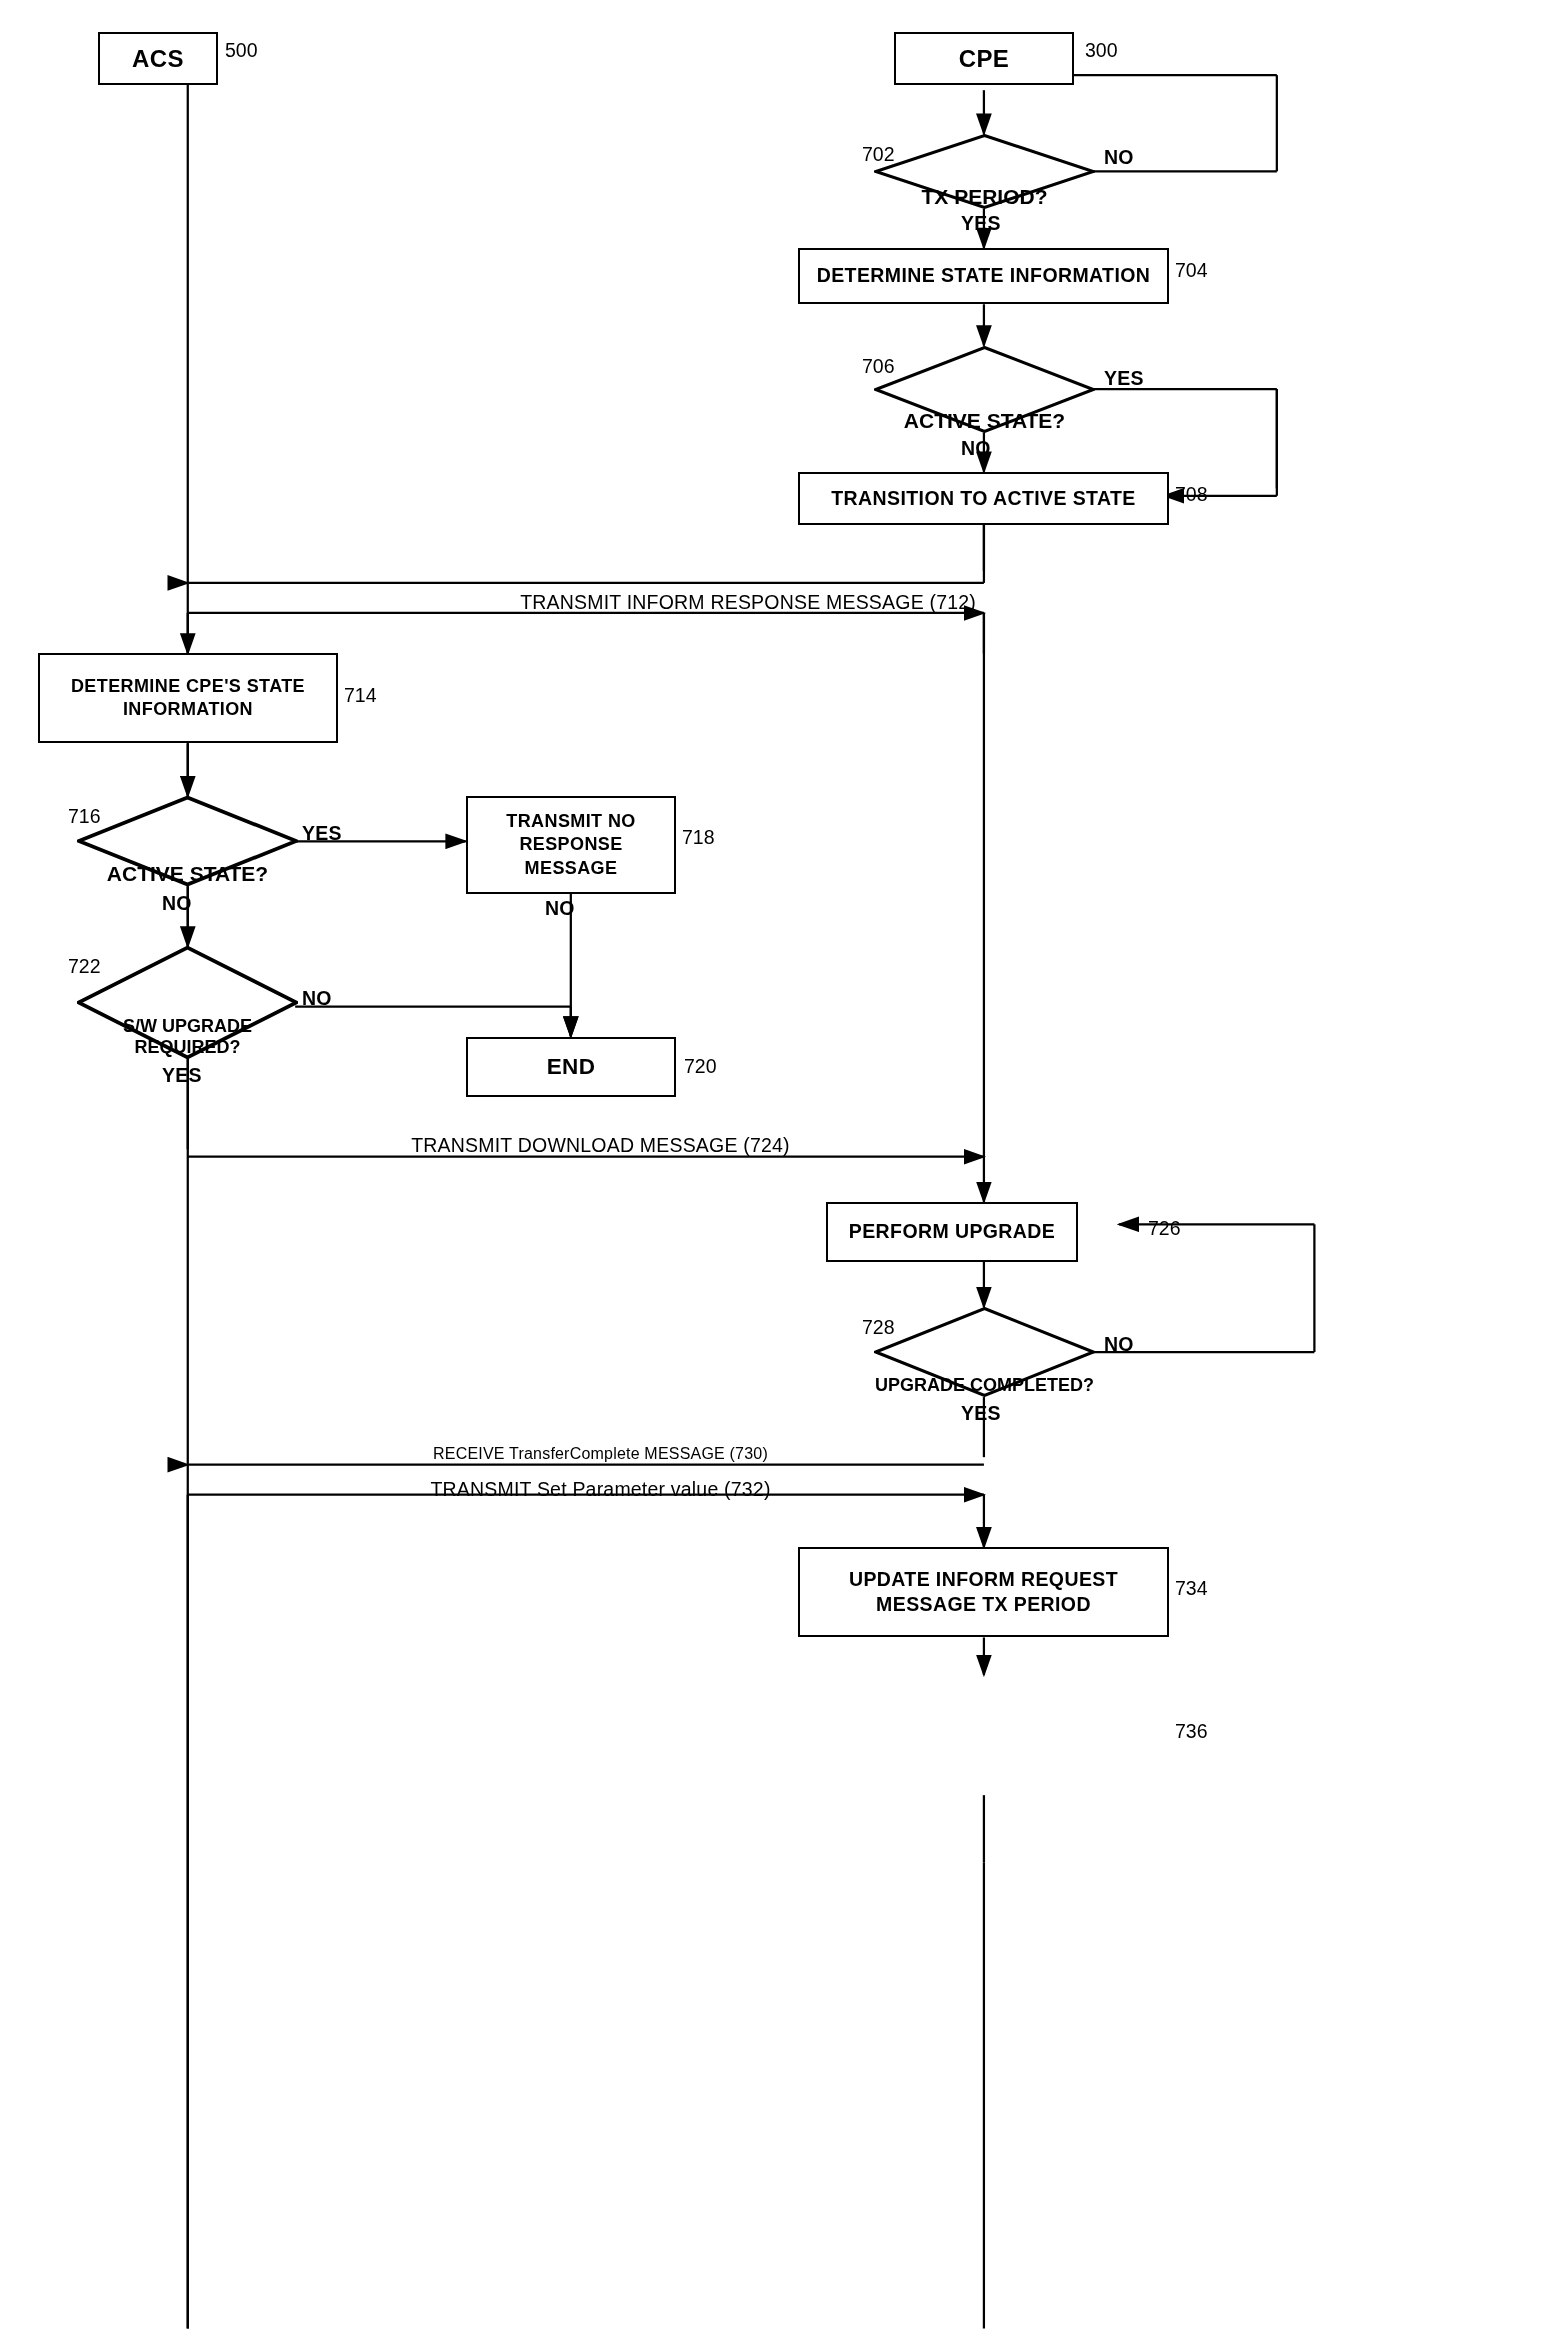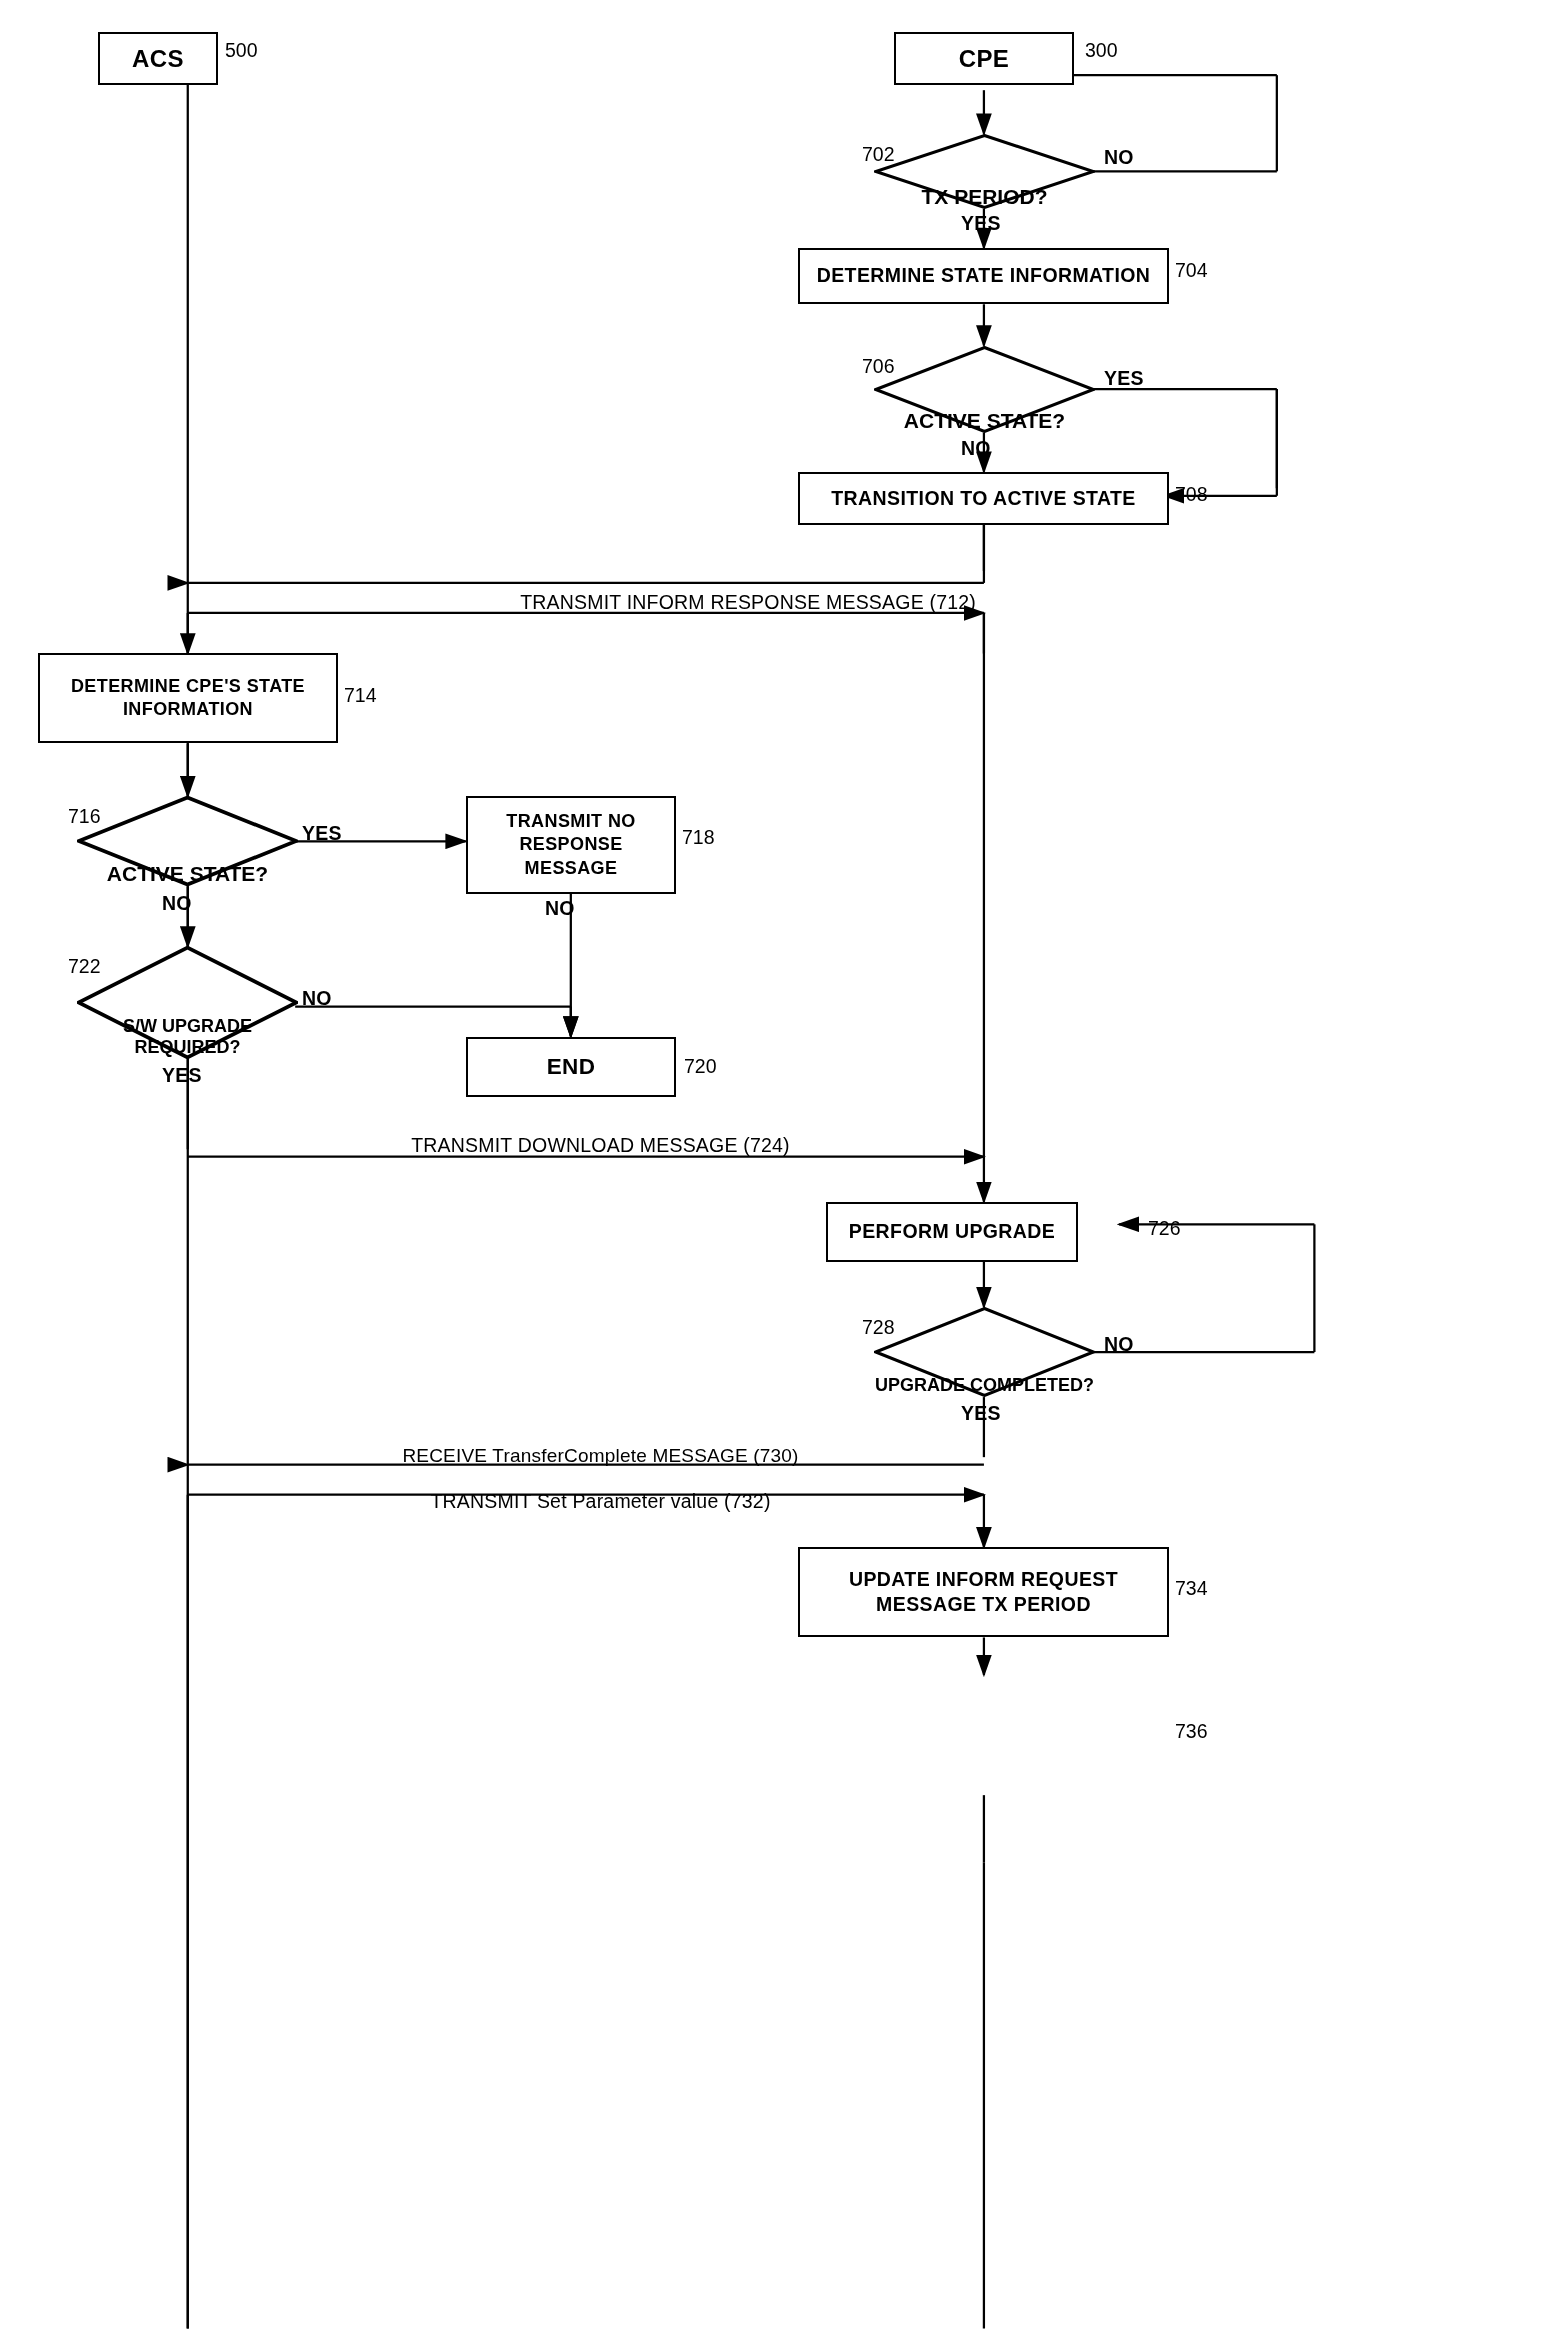--- a/index.html
+++ b/index.html
@@ -288,25 +288,25 @@
       </svg>
       <div class="diamond-text" style="font-size:18px;">UPGRADE COMPLETED?</div>
     </div>
   </div>
   <span class="refnum" style="left:862px; top:1316px;">728</span>
 
   <span class="label" style="left:1104px; top:1333px; font-size:19.5px; font-weight:bold;">NO</span>
 
   <span class="label" style="left:961px; top:1402px; font-size:19.5px; font-weight:bold;">YES</span>
 
-  <div class="label" style="left:225px; top:1445px; width:751px; font-size:19px; text-align:center;">
+  <div class="label" style="left:225px; top:1445px; width:751px; font-size:16px; text-align:center;">
     <span>RECEIVE TransferComplete MESSAGE (730)</span>
   </div>
 
-  <div class="label" style="left:225px; top:1478px; width:751px; font-size:19.5px; text-align:center;margin-top:12px;">
+  <div class="label" style="left:225px; top:1478px; width:751px; font-size:19.5px; text-align:center;">
     <span>TRANSMIT Set Parameter value (732)</span>
   </div>
 
   <div class="box" style="left:798px; top:1547px; width:371px; height:90px; font-size:19.5px;">
     <span>UPDATE INFORM REQUEST MESSAGE TX PERIOD</span>
   </div>
   <span class="refnum" style="left:1175px; top:1577px;">734</span>
 
   <span class="refnum" style="left:1175px; top:1720px;">736</span>
 

